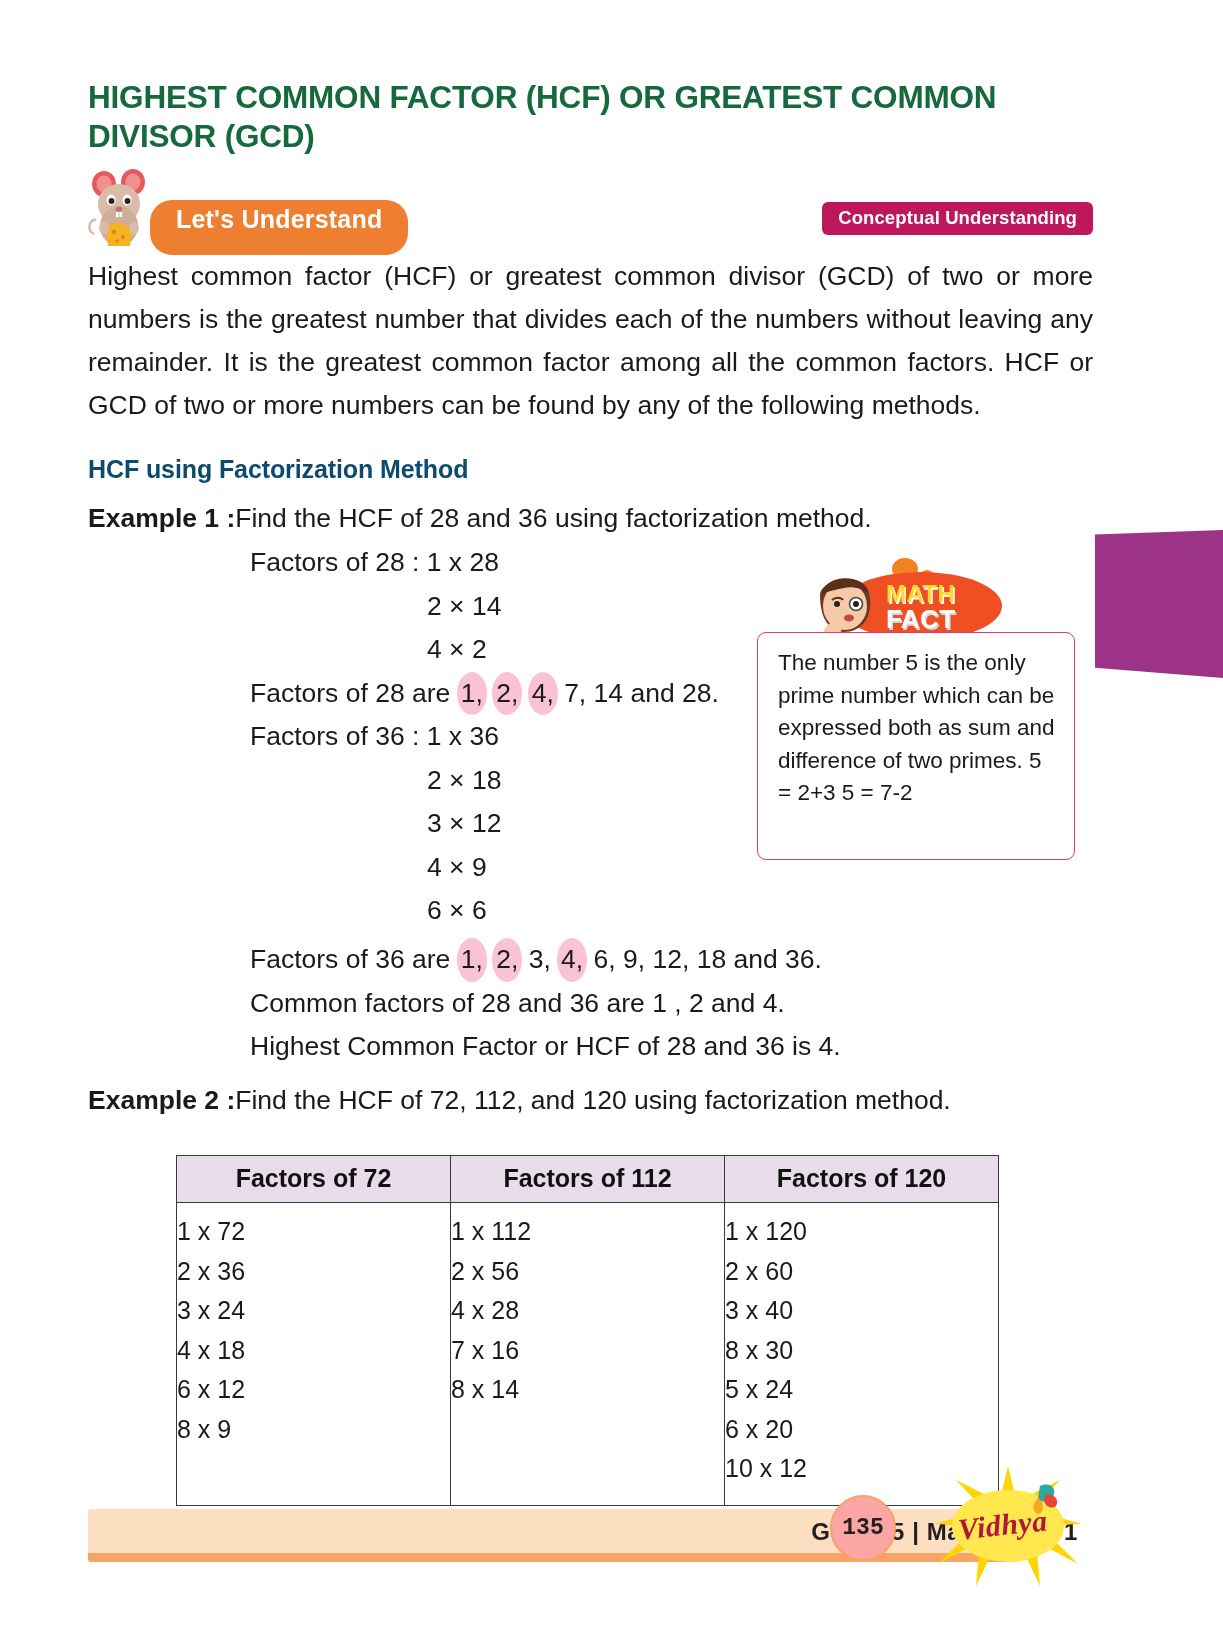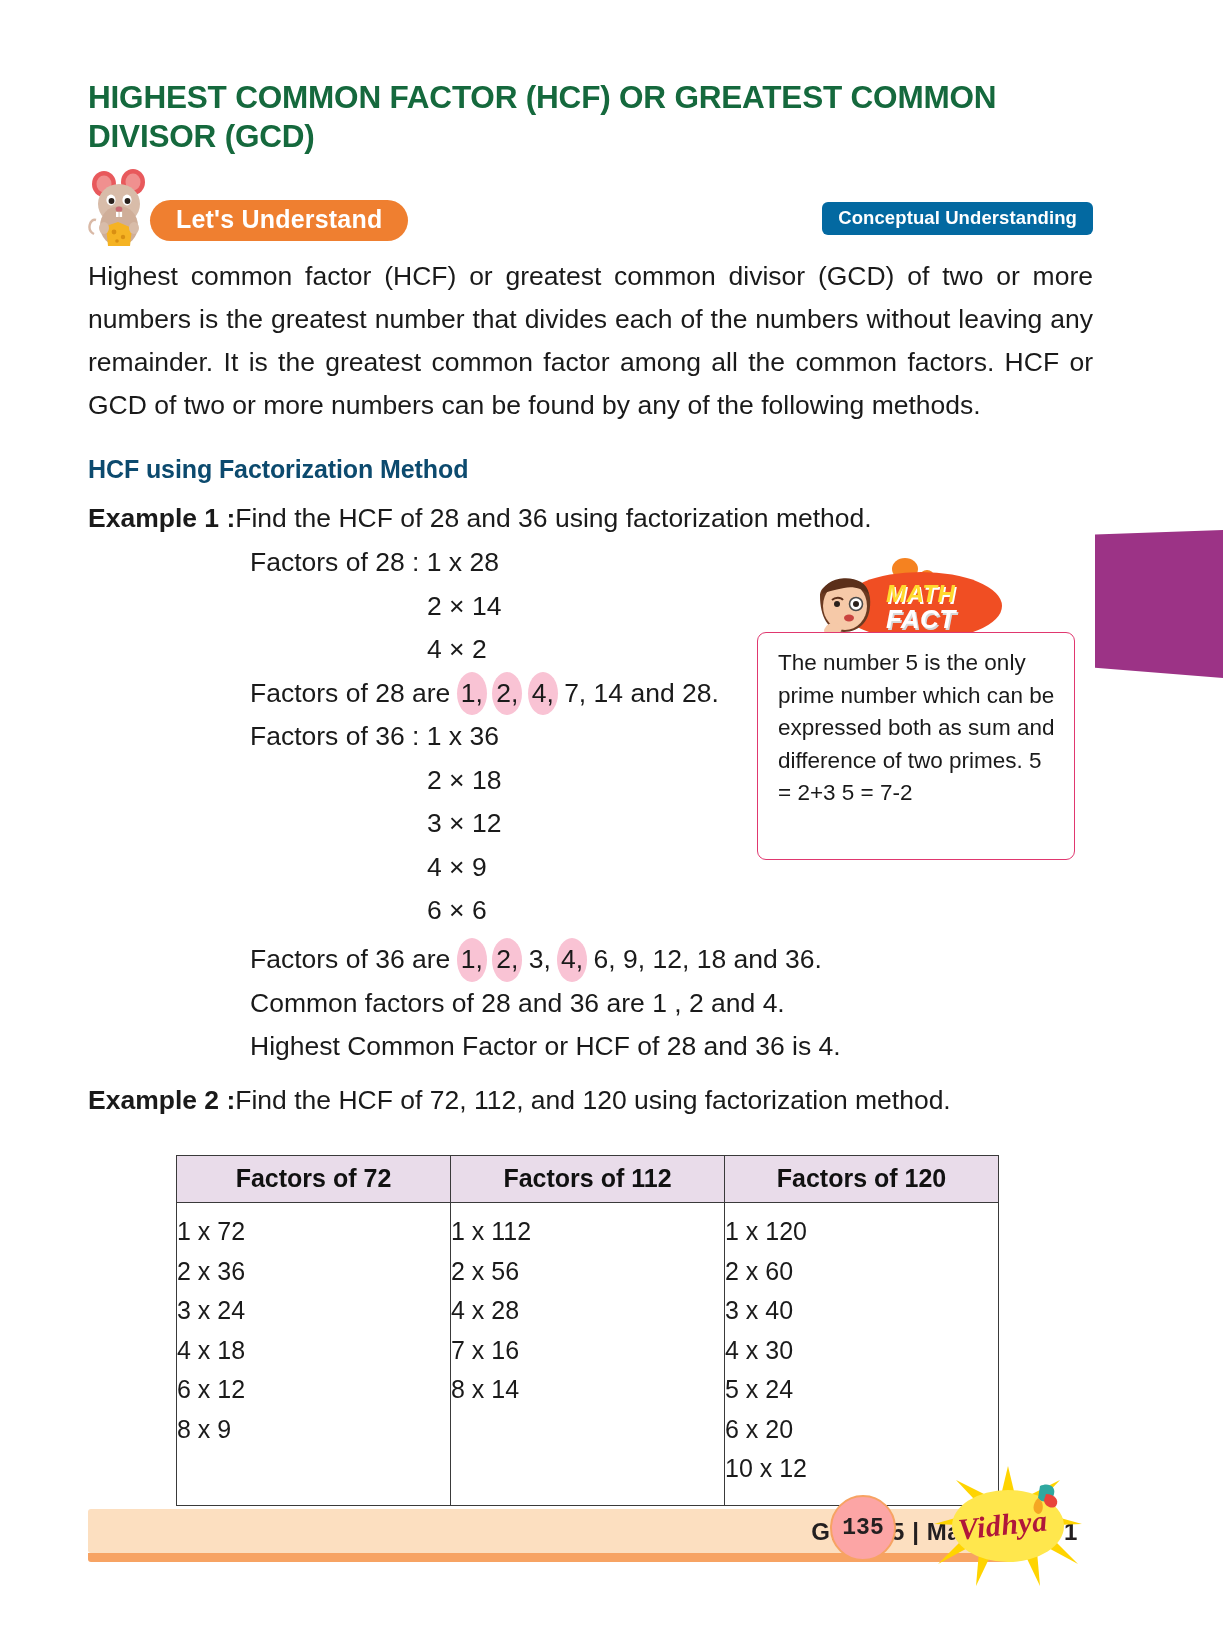--- a/index.html
+++ b/index.html
@@ -59,30 +59,30 @@
     height: 86px;
   }
   .pill-understand {
     position: absolute;
     left: 62px;
     top: 32px;
     background: #ef7f30;
     color: #ffffff;
     font-size: 25px;
     font-weight: bold;
-    padding: 5px 26px 7px 26px;
+    padding: 5px 26px 21px 26px;
     border-radius: 22px;
     letter-spacing: 0.2px;
     white-space: nowrap;
   }
   .pill-concept {
     position: absolute;
     right: 0px;
     top: 34px;
-    background: #0369a1;
+    background: #be185d;
     color: #ffffff;
     font-size: 18.5px;
     font-weight: bold;
     padding: 5px 16px 6px 16px;
     border-radius: 6px;
     letter-spacing: 0.1px;
     white-space: nowrap;
   }
 
   
@@ -169,21 +169,20 @@
     font-size: 22.5px;
     line-height: 32.5px;
     color: #1a1a1a;
   }
   .mf-badge {
     position: absolute;
     left: 782px;
     top: 558px;
     width: 220px;
     height: 92px;
-    font-style: italic;
   }
   .mf-ellipse {
     position: absolute;
     left: 58px;
     top: 14px;
     width: 162px;
     height: 68px;
     background: #f04e23;
     border-radius: 50%;
   }
@@ -453,21 +452,21 @@
           <div>1 x 112</div>
           <div>2 x 56</div>
           <div>4 x 28</div>
           <div>7 x 16</div>
           <div>8 x 14</div>
         </td>
         <td>
           <div>1 x 120</div>
           <div>2 x 60</div>
           <div>3 x 40</div>
-          <div>4 x 30</div>
+          <div>8 x 30</div>
           <div>5 x 24</div>
           <div>6 x 20</div>
           <div>10 x 12</div>
         </td>
       </tr>
     </tbody>
   </table>
 
   <div class="footer-bar"></div>
   <div class="footer-text">Grade 5  |  Maths  |  CB 1</div>

